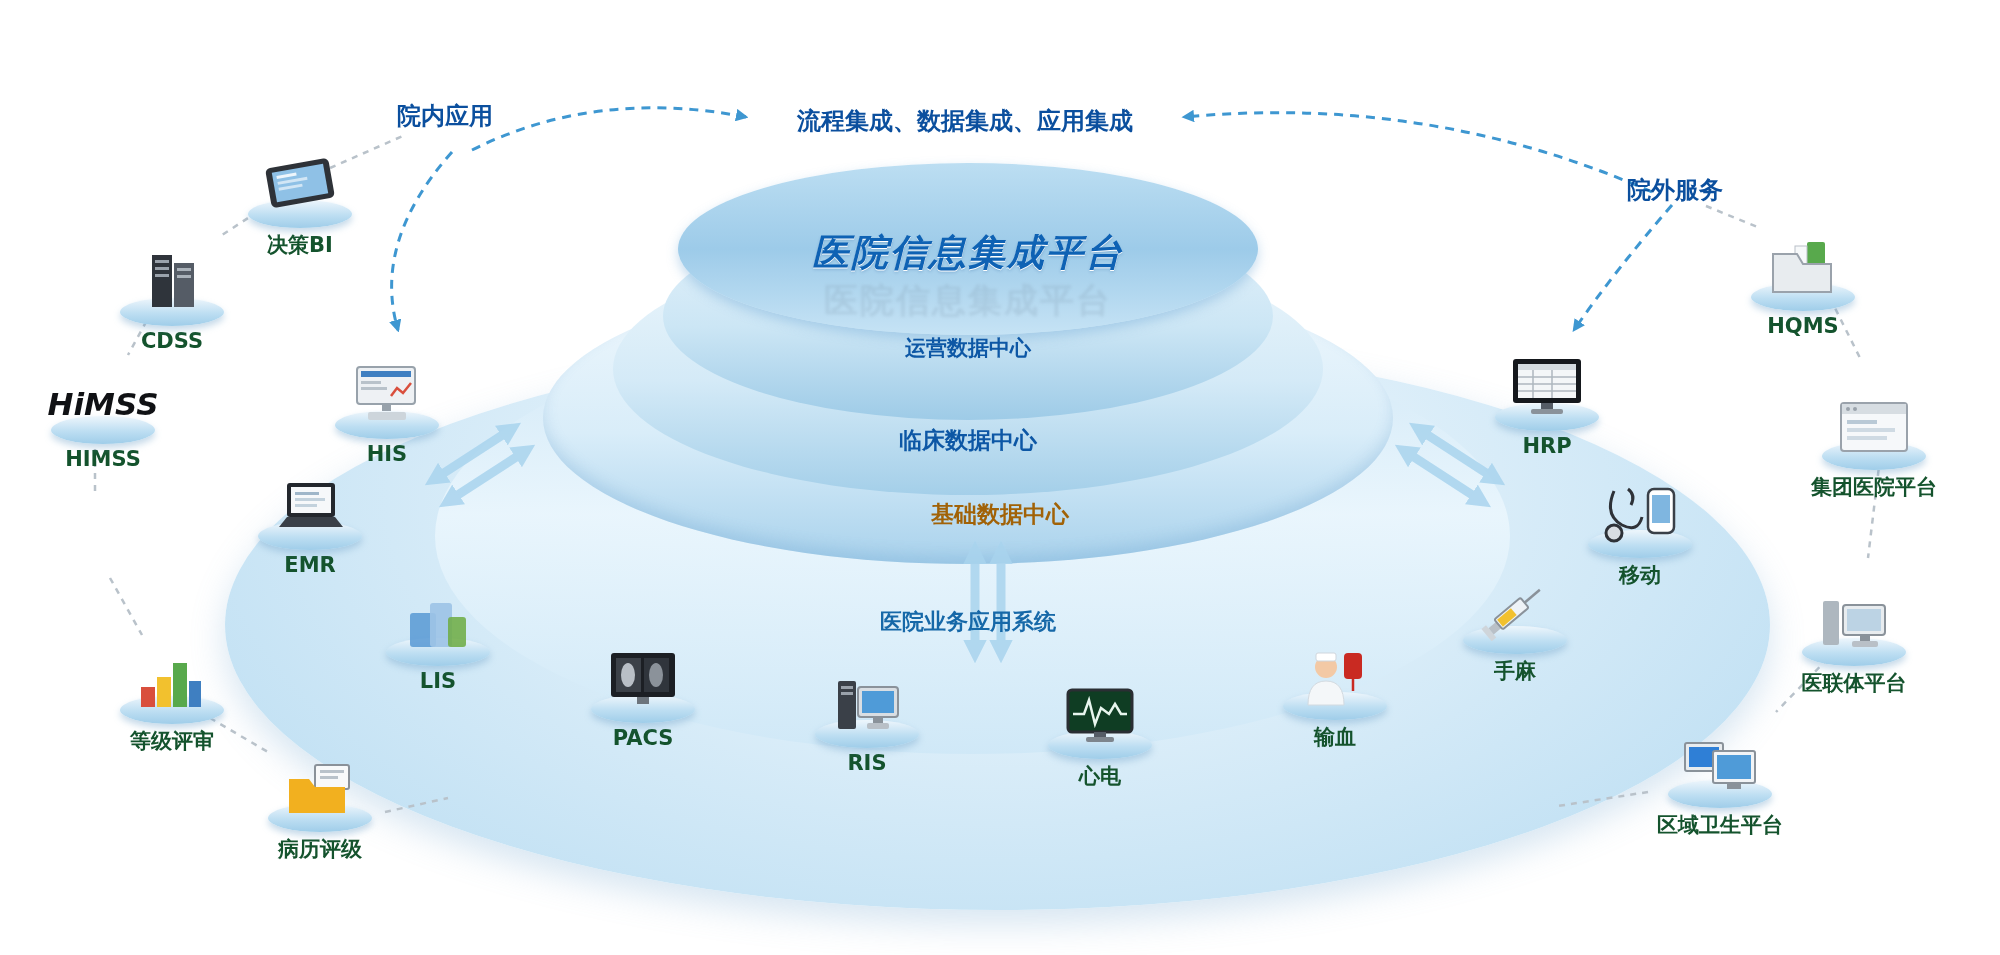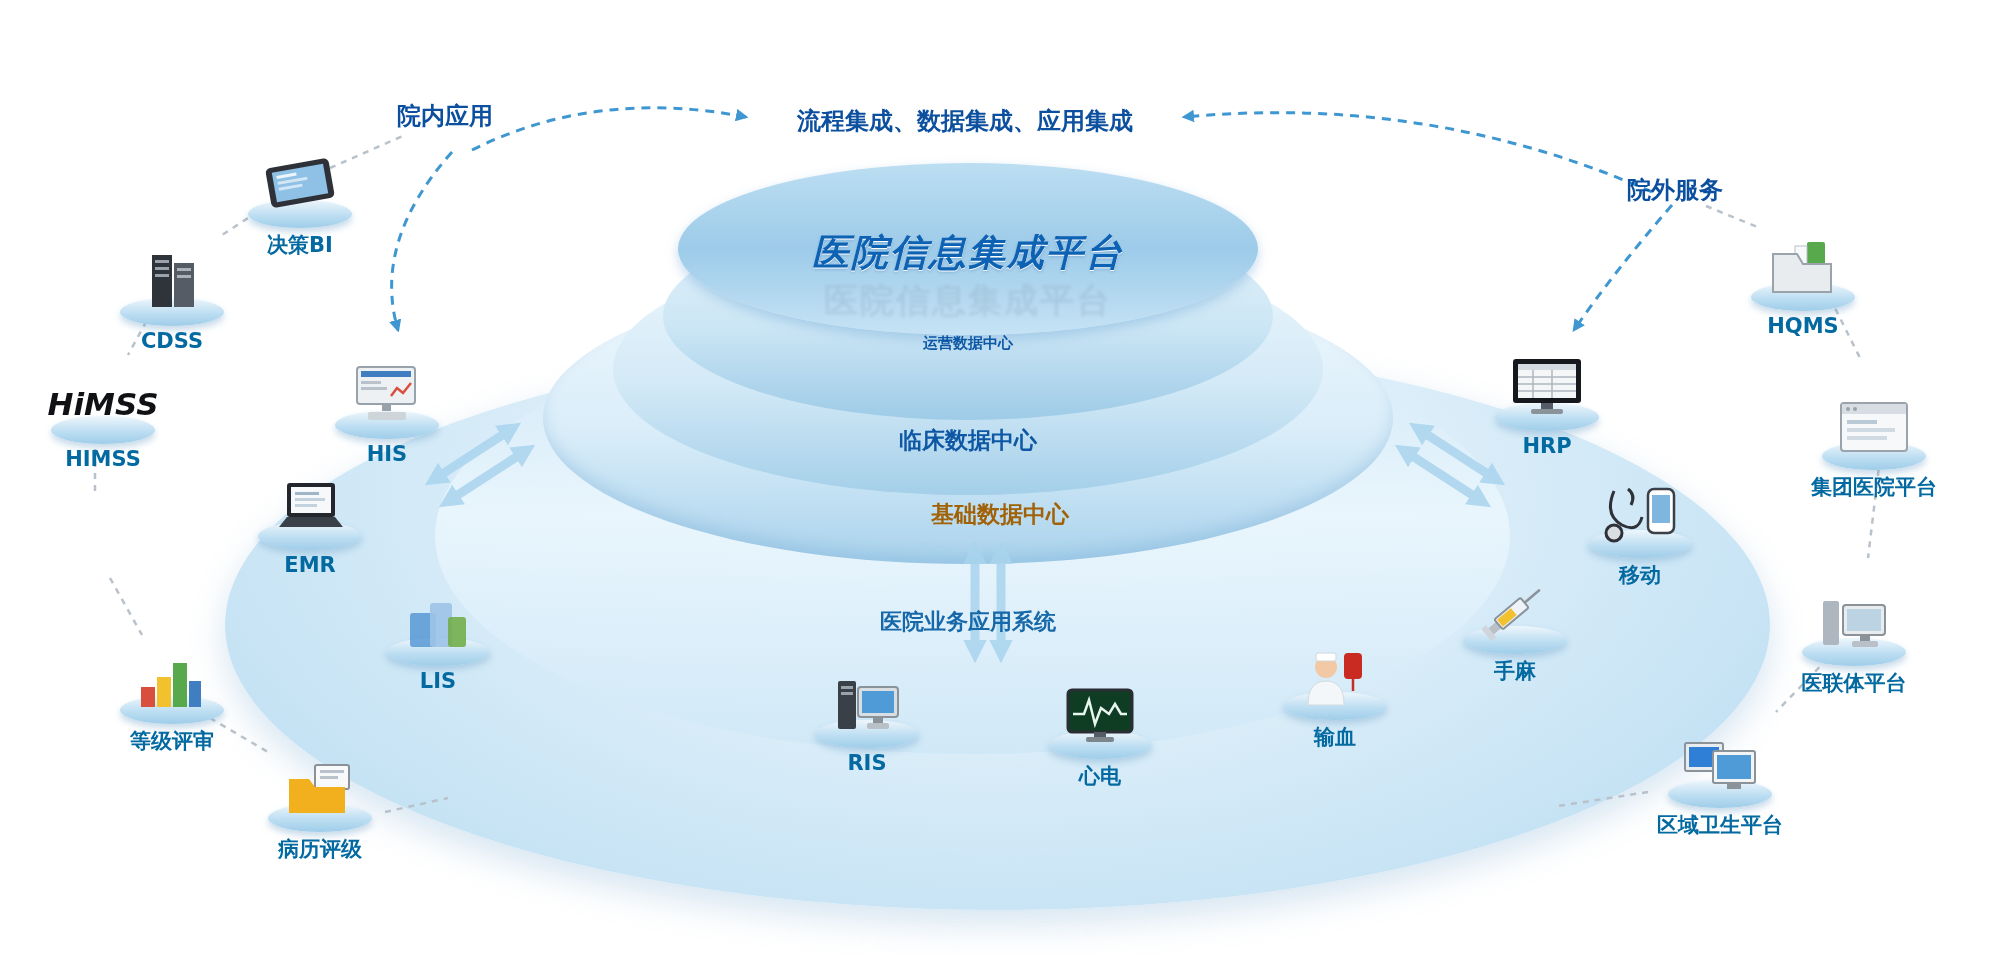--- a/index.html
+++ b/index.html
@@ -23,21 +23,21 @@
   .cap     { left:678px; top:163px; width:580px; height:172px;
              background:linear-gradient(180deg,#bede f2 0%, #9dcbe9 50%, #c6e3f5 100%);
              background:linear-gradient(180deg,#bcdef2 0%, #9dcbe9 50%, #c6e3f5 100%);
              box-shadow:0 5px 12px rgba(100,160,210,.38); }
 
   .ctext { position:absolute; left:968px; transform:translateX(-50%); text-align:center;
            white-space:nowrap; font-weight:bold; z-index:7; }
   .title  { top:228px; font-size:37px; color:#0e62b4; letter-spacing:2px;
             text-shadow:0 1px 0 #ffffff, 0 2px 3px rgba(40,90,150,.25);font-style:italic; }
   .titleRef { top:278px; font-size:34px; color:#7d97ab; opacity:.22; letter-spacing:2px; filter:blur(1.5px); }
-  .tl1 { top:334px; font-size:15px; color:#0d57a5; }
+  .tl1 { top:334px; font-size:21px; color:#0d57a5; }
   .tl2 { top:425px; font-size:23px; color:#0d57a5; }
   .tl3 { top:499px; font-size:23px; color:#a16207;margin-left:32px; }
   .baseLabel { top:607px; font-size:22px; color:#1668a8; }
 
   .sect { position:absolute; transform:translateX(-50%); font-weight:bold; font-size:24px;
           color:#0b4f9e; white-space:nowrap; z-index:7; }
   .banner { position:absolute; left:965px; top:105px; transform:translateX(-50%);
             font-weight:bold; font-size:24px; color:#0b4f9e; white-space:nowrap; z-index:7; }
 
   .overlay { position:absolute; left:0; top:0; width:2000px; height:955px; z-index:6; pointer-events:none; }
@@ -47,21 +47,21 @@
 
   .node { position:absolute; transform:translateX(-50%); width:170px; text-align:center; z-index:8; }
   .icon-stack { position:relative; height:88px; }
   .pedestal { position:absolute; bottom:0; left:50%; transform:translateX(-50%);
               width:104px; height:28px; border-radius:50%;
               background:linear-gradient(180deg,#eef6fc 0%, #bddef2 55%, #9fcde9 100%);
               box-shadow:0 4px 7px rgba(110,160,200,.40); }
   .icon-stack svg { position:absolute; bottom:13px; left:50%; transform:translateX(-50%); }
   .logo { position:absolute; bottom:22px; left:50%; transform:translateX(-50%);
           font-weight:800; font-size:31px; font-style:italic; color:#101114; white-space:nowrap; }
-  .nlabel { margin-top:3px; font-weight:bold; font-size:21px; color:#0369a1; white-space:nowrap; }
+  .nlabel { margin-top:3px; font-weight:bold; font-size:21px; color:#14532d; white-space:nowrap; }
 </style>
 </head>
 <body>
 
 <div class="stage">
 
   <div class="ellipse dome"></div>
   <div class="ellipse platter"></div>
   <div class="ellipse tier3"></div>
   <div class="ellipse tier2"></div>
@@ -224,20 +224,34 @@
       <div class="pedestal"></div>
       <svg width="76" height="56" viewBox="0 0 76 56">
         <rect x="10" y="16" width="26" height="34" rx="3" fill="#5b9bd5" opacity=".88"></rect>
         <rect x="30" y="6" width="22" height="44" rx="3" fill="#9dc3e6" opacity=".92"></rect>
         <rect x="48" y="20" width="18" height="30" rx="3" fill="#70ad47" opacity=".88"></rect>
       </svg>
     </div>
     <div class="nlabel">LIS</div>
   </div>
 
+  <div class="node" style="left:643px; top:635px;">
+    <div class="icon-stack">
+      <div class="pedestal"></div>
+      <svg width="84" height="60" viewBox="0 0 84 60">
+        <rect x="10" y="3" width="64" height="44" rx="3" fill="#1c1f24"></rect>
+        <rect x="15" y="8" width="25" height="34" fill="#3c4148"></rect>
+        <rect x="43" y="8" width="25" height="34" fill="#30353c"></rect>
+        <ellipse cx="27" cy="25" rx="7" ry="12" fill="#cfd6dd" opacity=".85"></ellipse>
+        <ellipse cx="55" cy="25" rx="7" ry="12" fill="#aab2ba" opacity=".75"></ellipse>
+        <rect x="36" y="47" width="12" height="7" fill="#6d757d"></rect>
+      </svg>
+    </div>
+    <div class="nlabel">PACS</div>
+  </div>
 
   <div class="node" style="left:867px; top:660px;">
     <div class="icon-stack">
       <div class="pedestal"></div>
       <svg width="82" height="58" viewBox="0 0 82 58">
         <rect x="12" y="4" width="18" height="48" rx="2" fill="#3a4048"></rect>
         <rect x="15" y="9" width="12" height="3" fill="#9aa2ab"></rect>
         <rect x="15" y="15" width="12" height="3" fill="#9aa2ab"></rect>
         <rect x="32" y="10" width="40" height="30" rx="3" fill="#d9dee3" stroke="#8a929a" stroke-width="2"></rect>
         <rect x="36" y="14" width="32" height="22" fill="#4f9bd8"></rect>

